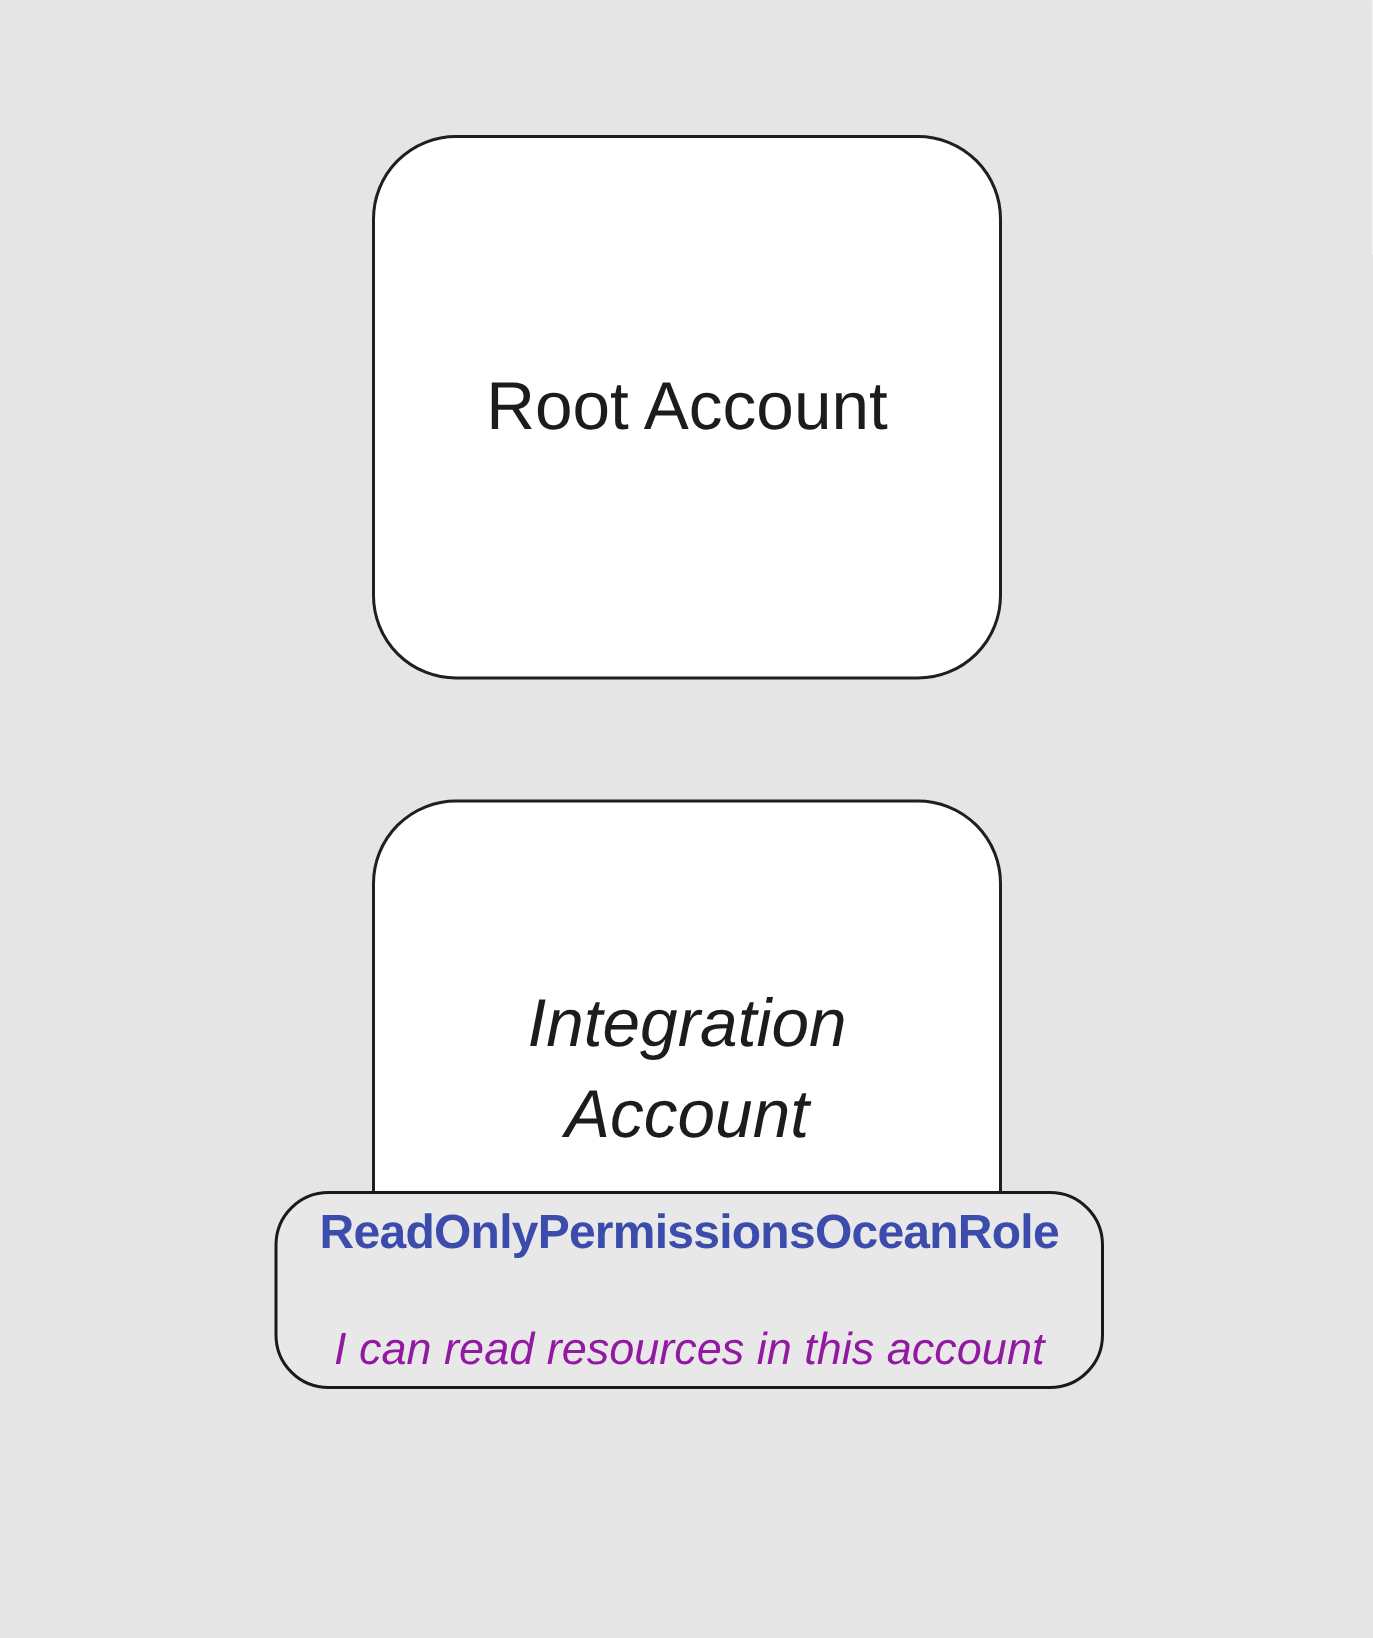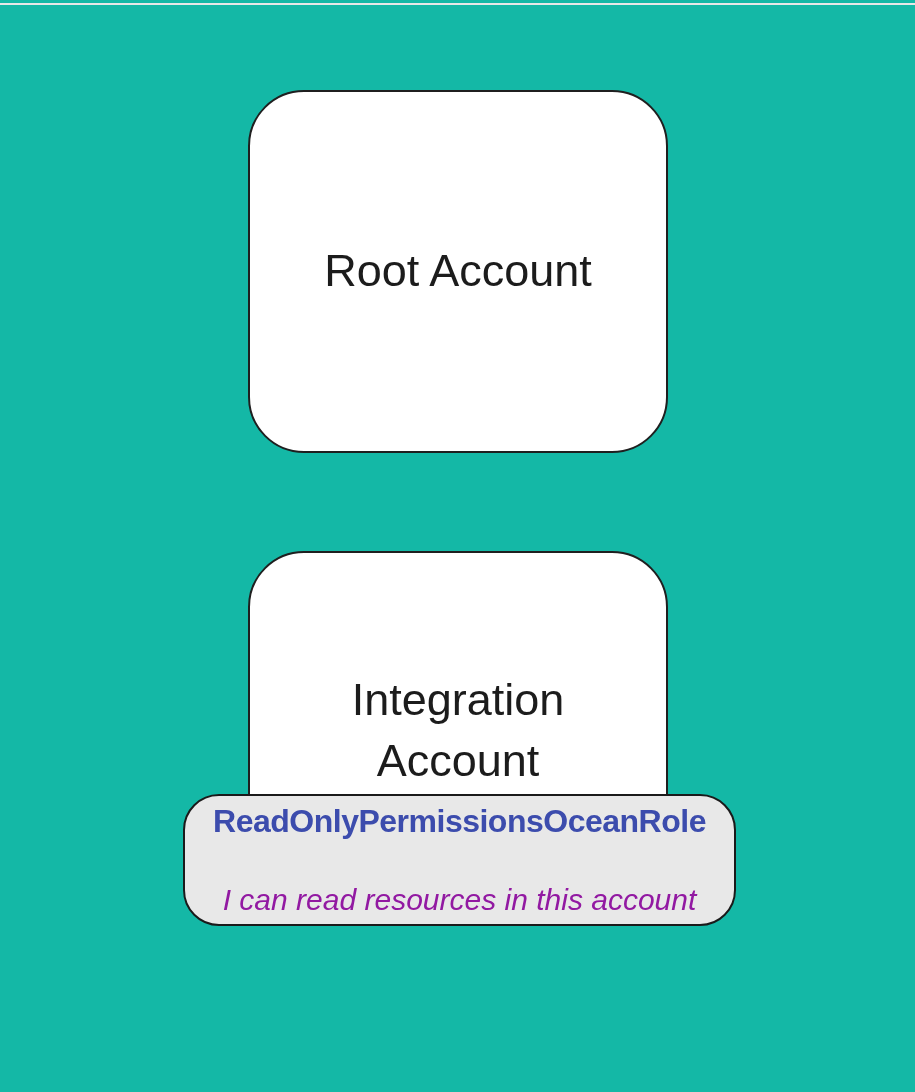--- a/index.html
+++ b/index.html
@@ -4,21 +4,21 @@
 <style>
   html, body {
     margin: 0;
     padding: 0;
     background: #ffffff;
   }
   .canvas {
     position: relative;
     width: 915px;
     height: 1092px;
-    background: #14b8a6;
+    background: #e5e5e5;
     overflow: hidden;
     font-family: "Liberation Sans", "DejaVu Sans", sans-serif;
   }
   .top-divider {
     position: absolute;
     top: 3px;
     left: 0;
     width: 915px;
     height: 2px;
     background: #e7e7e7;
@@ -38,24 +38,25 @@
     font-size: 45px;
     line-height: 1.35;
     text-align: center;
   }
   .account-box.root {
     top: 90px;
     height: 363px;
     z-index: 1;
   }
   .account-box.integration {
-    top: 551px;
+    top: 533px;
     height: 360px;
     z-index: 1;
     padding: 0 30px;
+    font-style: italic;
   }
   .role-badge {
     position: absolute;
     left: 183px;
     top: 794px;
     width: 553px;
     height: 132px;
     background: #e8e8e8;
     border: 2.5px solid #1a1a1a;
     border-radius: 36px;

